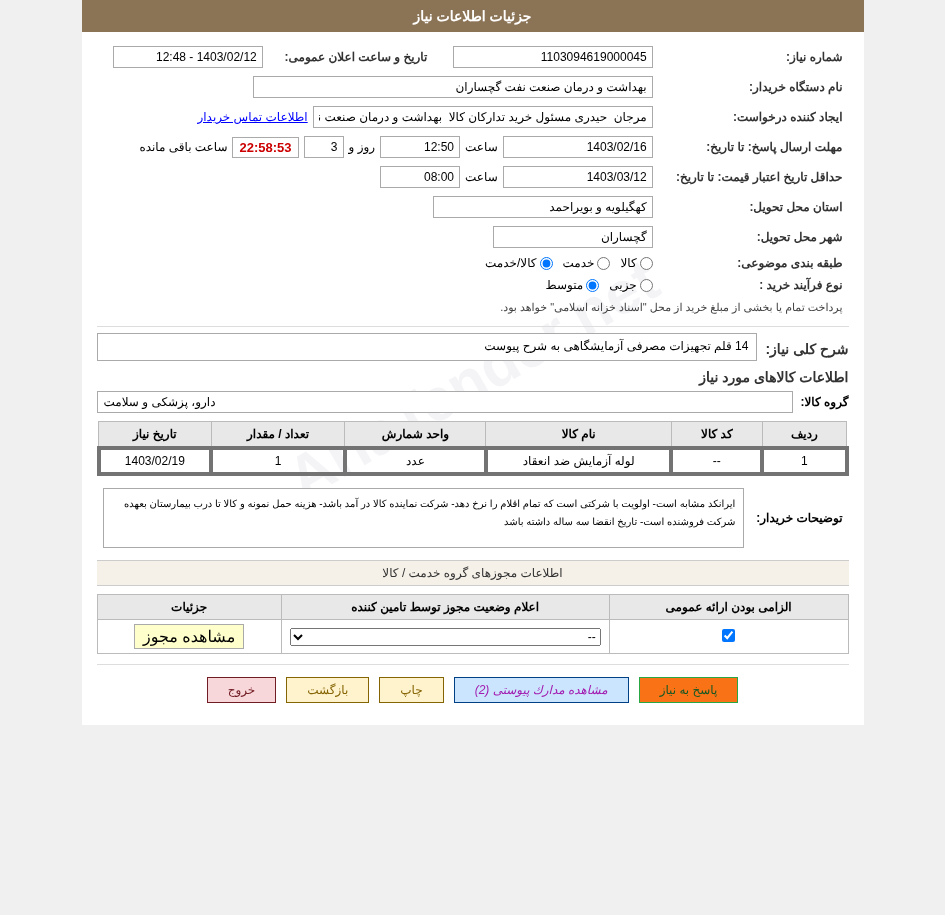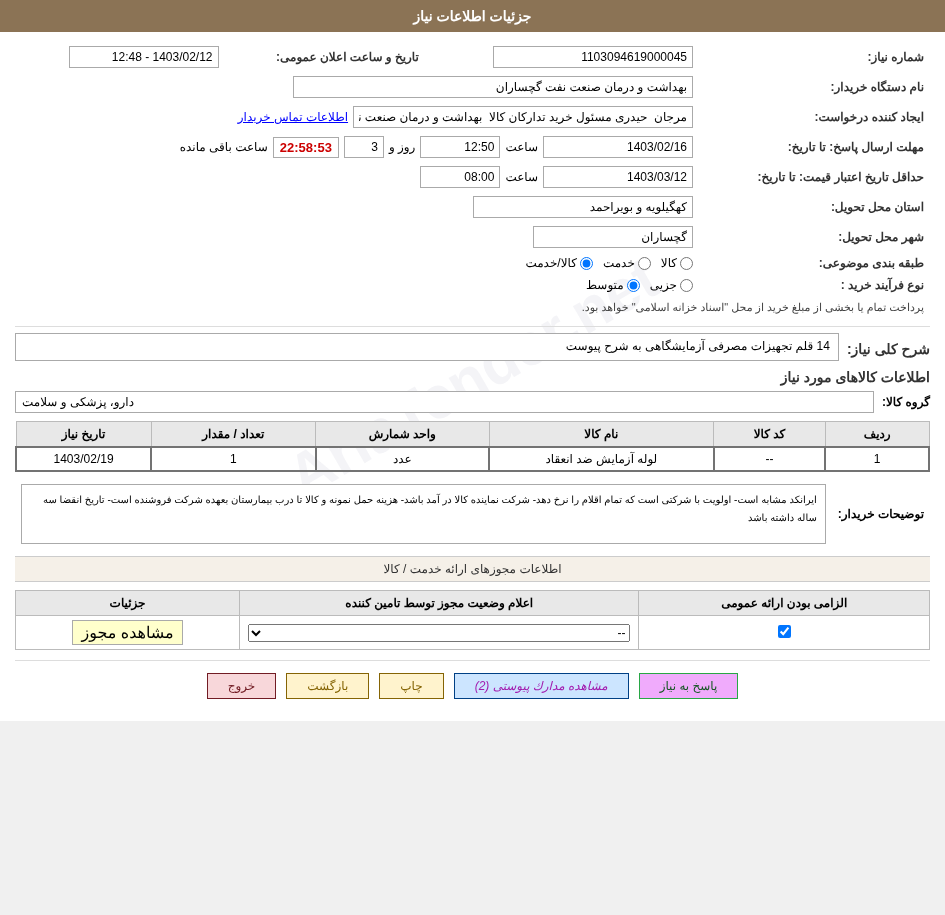--- a/index.html
+++ b/index.html
@@ -3,21 +3,21 @@
   <meta charset="utf-8">
   <style>
     * { box-sizing: border-box; margin: 0; padding: 0; }
     body {
       font-family: Tahoma, Arial, sans-serif;
       font-size: 12px;
       background: #f0f0f0;
       direction: rtl;
     }
     .page-container {
-      width: 945px;
+      width: 782px;
       margin: 0 auto;
       background: #fff;
     }
     .header-bar {
       background: #8B7355;
       color: #fff;
       text-align: center;
       padding: 8px 10px;
       font-size: 14px;
       font-weight: bold;
@@ -105,21 +105,21 @@
     }
     .items-table th {
       background: #e8e8e8;
       border: 1px solid #bbb;
       padding: 5px 16px;
       text-align: center;
       font-weight: bold;
       font-size: 12px;
     }
     .items-table td {
-      border: 2px solid #737373;
+      border: 4px solid #737373;
       padding: 4px 8px;
       text-align: center;
       font-size: 12px;
     }
     .notes-box {
       border: 1px solid #aaa;
       padding: 6px 8px;
       text-align: right;
       font-size: 10px;
       line-height: 1.8;
@@ -188,21 +188,21 @@
       border-top: 1px solid #ddd;
       margin-top: 10px;
     }
     .btn {
       padding: 5px 20px;
       font-family: Tahoma, Arial, sans-serif;
       font-size: 12px;
       cursor: pointer;
       border: 1px solid #888;
     }
-    .btn-green { background: #f0abfc; border-color: #28a745; color: #155724; }
+    .btn-green { background: #f97316; border-color: #28a745; color: #155724; }
     .btn-blue { background: #cce5ff; border-color: #004085; color: #a21caf; font-style: italic; }
     .btn-yellow { background: #fff3cd; border-color: #856404; color: #856404; }
     .btn-red { background: #f8d7da; border-color: #721c24; color: #721c24; }
     .watermark-area {
       position: relative;
       overflow: hidden;
     }
     .aria-watermark {
       position: absolute;
       top: 50%;
@@ -389,21 +389,21 @@
         <tbody>
             <tr>
           <td class="notes-label" style="width:90px;">توضیحات خریدار:</td>
           <td>
             <div class="notes-box">ایرانکد مشابه است- اولویت با شرکتی است که تمام اقلام را نرخ دهد- شرکت نماینده کالا در آمد باشد- هزینه حمل نمونه و کالا تا درب بیمارستان بعهده شرکت فروشنده است- تاریخ انقضا سه ساله داشته باشد</div>
           </td>
         </tr>
       </tbody>
         </table>
 
-      <div class="section-divider">اطلاعات مجوزهای ارائه خدمت / کالا</div>
+      <div class="section-divider">اطلاعات مجوزهای گروه خدمت / کالا</div>
 
       <table class="permits-table">
         <thead>
           <tr>
             <th>الزامی بودن ارائه عمومی</th>
             <th>اعلام وضعیت مجوز توسط تامین کننده</th>
             <th>جزئیات</th>
           </tr>
         </thead>
         <tbody id="permits-tbody">

